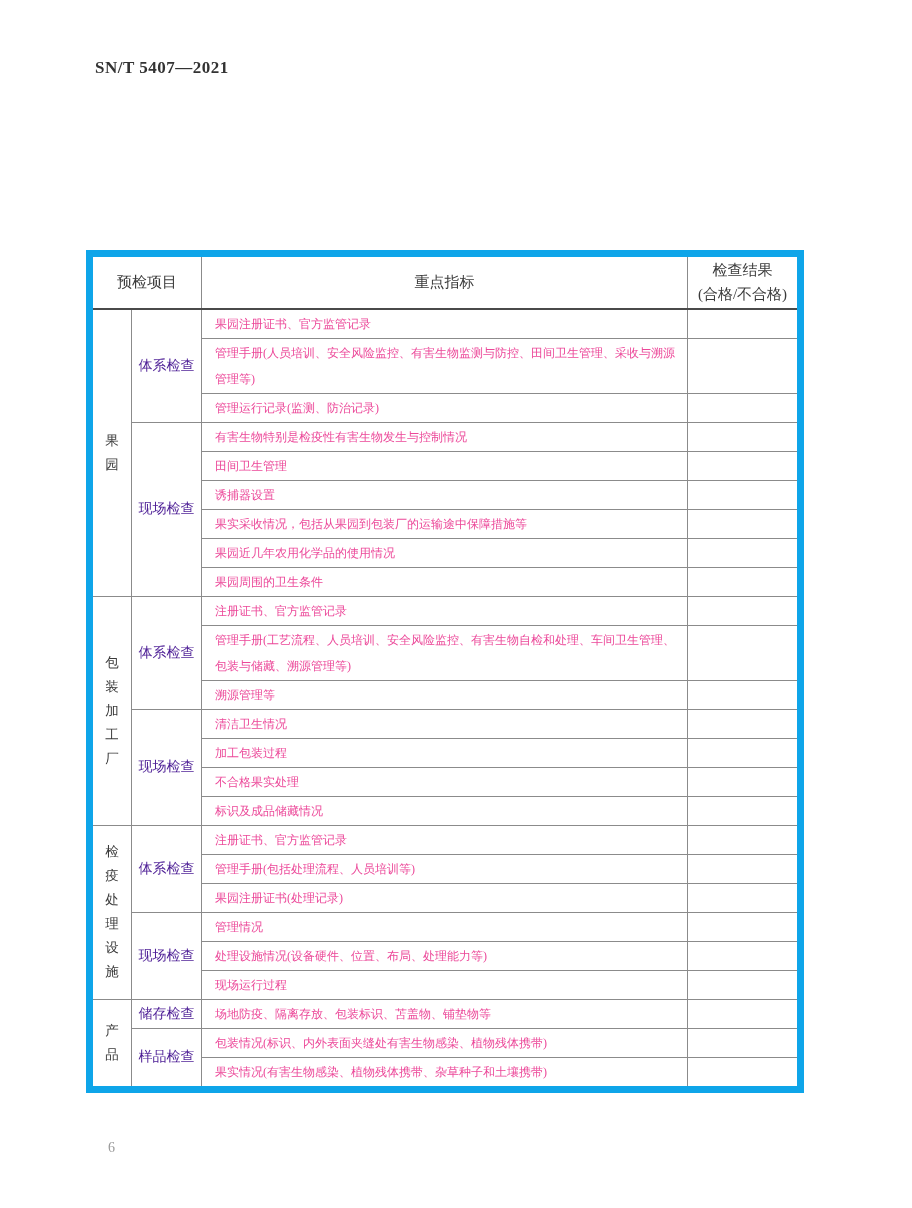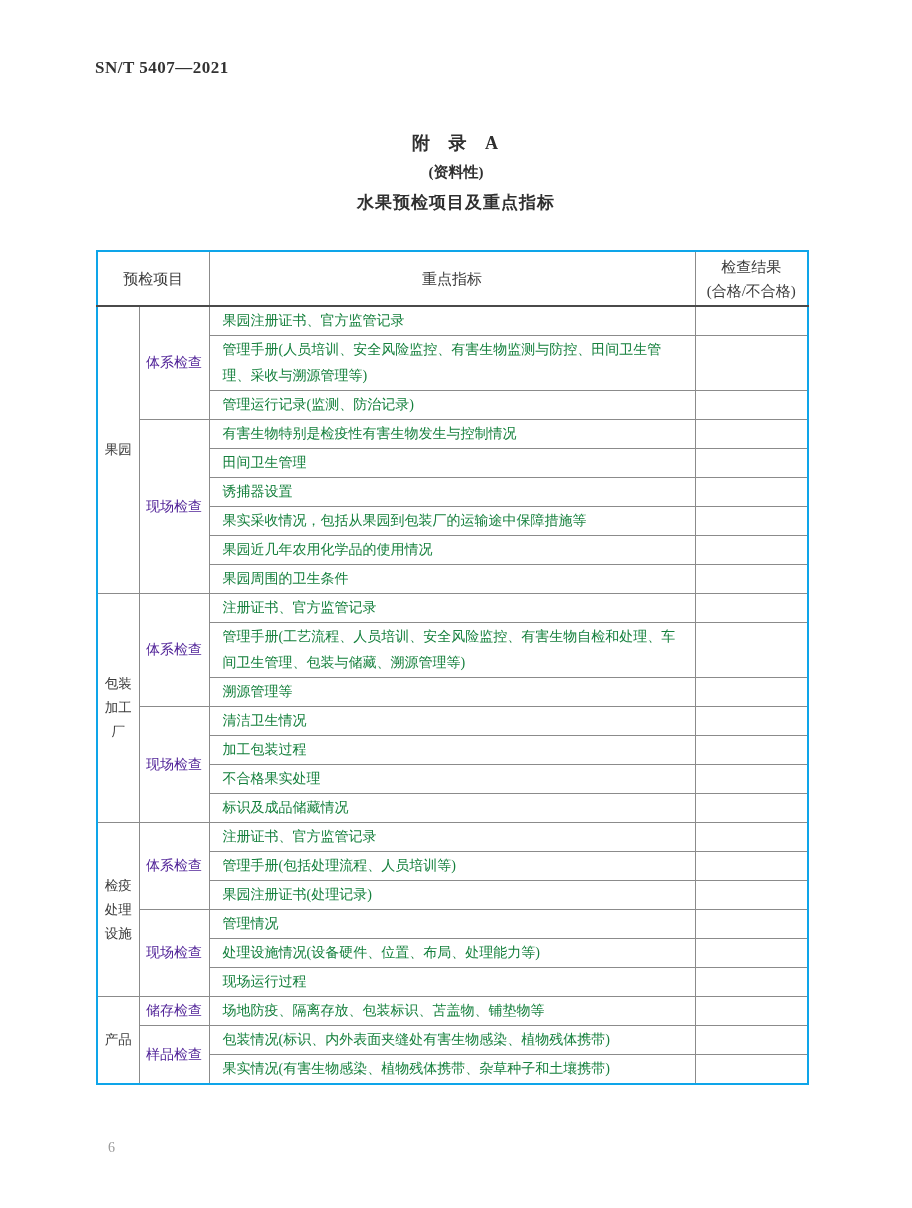--- a/index.html
+++ b/index.html
@@ -48,26 +48,26 @@
   }
   .table-title {
     margin-top: 9px;
     font-size: 17px;
     font-weight: bold;
     letter-spacing: 1px;
     color: #2f2f2f;
   }
   table.insp-table {
     position: absolute;
-    left: 96px;
+    left: 86px;
     top: 250px;
     width: 711px;
     border-collapse: collapse;
     table-layout: fixed;
-    border: 2px solid #0ea5e9;
+    border: 7px solid #0ea5e9;
   }
   .insp-table th, .insp-table td {
     border: 1px solid #8b8b8b;
     box-sizing: border-box;
     font-weight: normal;
   }
   .insp-table thead th {
     height: 55px;
     font-size: 15px;
     text-align: center;
@@ -89,50 +89,45 @@
   .grp-cell {
     width: 70px;
     text-align: center;
     vertical-align: middle;
     font-size: 14px;
     padding: 2px 4px;
     color: #4c1d95;
   }
   .ind-cell {
     height: 28px;
-    font-size: 14px;
+    font-size: 12px;
     line-height: 26px;
     padding: 1px 10px 1px 13px;
     text-align: left;
     vertical-align: middle;
-    color: #15803d;
+    color: #ec4899;
   }
   .res-cell {
     width: 113px;
   }
   .page-number {
     position: absolute;
     left: 108px;
     top: 1140px;
     font-size: 14px;
     color: #999999;
   }
 </style>
 </head>
 <body>
 
 <div class="page">
 
   <div class="doc-number">SN/T 5407—2021</div>
 
-  <div class="title-block">
-    <div class="appendix">附 录 A</div>
-    <div class="type-note">(资料性)</div>
-    <div class="table-title">水果预检项目及重点指标</div>
-  </div>
 
   <table class="insp-table">
     <colgroup>
       <col style="width:42px">
       <col style="width:70px">
       <col style="width:486px">
       <col style="width:113px">
     </colgroup>
     <thead>
       <tr>

